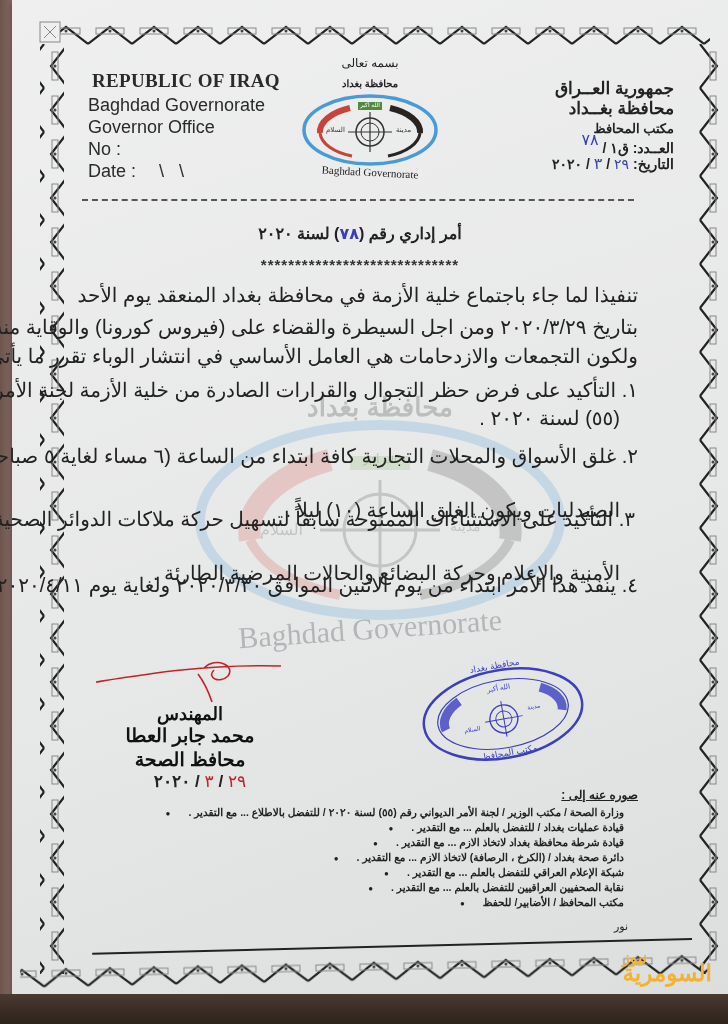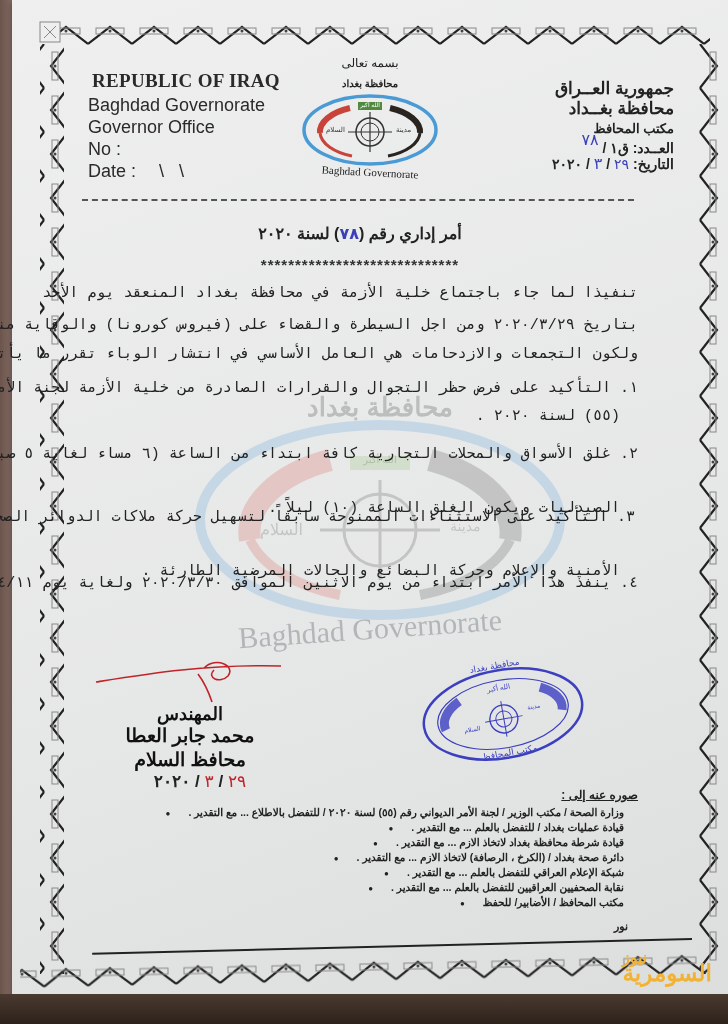--- a/index.html
+++ b/index.html
@@ -11,21 +11,21 @@
   .border-svg{position:absolute;left:0;top:0;width:728px;height:1024px;pointer-events:none;}
   .abs{position:absolute;}
   .rtl{direction:rtl;text-align:right;}
   .en-title{font-family:"Liberation Serif",serif;font-weight:bold;font-size:19px;letter-spacing:0.3px;color:#2a2a2a;left:92px;top:70px;}
   .en-line{font-family:"Liberation Sans",sans-serif;font-size:18px;color:#2a2a2a;left:88px;}
   .ar-head{font-size:16px;font-weight:bold;color:#222;}
   .blue-ink{color:#3a3fb8;font-family:"DejaVu Sans",sans-serif;}
   .dashed{position:absolute;left:82px;top:199px;width:552px;border-top:2px dashed #555;}
   .order-title{left:150px;top:224px;width:420px;text-align:center;font-size:16px;font-weight:bold;color:#222;direction:rtl;}
   .stars{left:150px;top:256px;width:420px;text-align:center;font-size:15px;letter-spacing:1px;color:#333;font-weight:bold;}
-  .body-line{font-size:15px;color:#222;direction:rtl;text-align:right;white-space:nowrap;font-family:Liberation Mono, monospace;}
+  .body-line{font-size:20px;color:#222;direction:rtl;text-align:right;white-space:nowrap;}
   .sig{font-weight:bold;color:#111;text-align:center;direction:rtl;font-size:19px;}
   .cc-head{font-size:12px;font-weight:bold;color:#222;direction:rtl;}
   .cc-item{font-size:10.5px;font-weight:bold;color:#222;direction:rtl;white-space:nowrap;}
   .cc-item::after{content:"●";font-size:8px;margin-right:18px;}
   .watermark-text{font-family:"Liberation Serif",serif;font-size:30px;color:#8a8f94;opacity:.55;transform:rotate(-4deg);}
   .footer-rule{position:absolute;height:2px;background:#222;}
   .news-logo{position:absolute;right:14px;top:948px;width:92px;height:48px;}
 </style>
 </head>
 <body>
@@ -144,21 +144,21 @@
 <div class="abs body-line" style="right:108px;top:475px;margin-top:23px;">الصيدليات ويكون الغلق الساعة (١٠) ليلاً .</div>
 <div class="abs body-line" style="right:93px;top:507px;text-align:right;">٣. التأكيد على الاستثناءات الممنوحة سابقاً لتسهيل حركة ملاكات الدوائر الصحية والأجهزة</div>
 <div class="abs body-line" style="right:108px;top:537px;margin-top:24px;">الأمنية والإعلام وحركة البضائع والحالات المرضية الطارئة .</div>
 <div class="abs body-line" style="right:90px;top:573px;">٤. ينفذ هذا الأمر ابتداء من يوم الاثنين الموافق ٢٠٢٠/٣/٣٠ ولغاية يوم ٢٠٢٠/٤/١١ .</div>
 
 <svg class="abs" style="left:86px;top:656px;" width="200" height="50" viewBox="0 0 200 50">
   <path d="M10,26 C60,18 120,8 195,10 M118,12 C130,0 150,10 142,20 C134,28 120,22 128,14 M112,18 C118,26 122,34 126,46" fill="none" stroke="#c0242a" stroke-width="1.6"></path>
 </svg>
 <div class="abs sig" style="left:130px;top:703px;width:120px;font-size:18px;">المهندس</div>
 <div class="abs sig" style="left:115px;top:724px;width:150px;">محمد جابر العطا</div>
-<div class="abs sig" style="left:115px;top:748px;width:150px;">محافظ السلام</div>
+<div class="abs sig" style="left:115px;top:748px;width:150px;">محافظ الصحة</div>
 <div class="abs" style="left:140px;top:771px;width:120px;text-align:center;direction:rtl;font-size:17px;font-weight:bold;color:#222;">
   <span style="color:#c0242a;font-weight:normal;">٢٩</span>
   <span>/</span>
   <span style="color:#c0242a;font-weight:normal;">٣</span>
   <span>/ ٢٠٢٠</span>
 </div>
 
 <div class="abs" style="left:418px;top:664px;width:170px;height:100px;transform:rotate(-10deg);">
   <svg width="170" height="100" viewBox="0 0 170 100">
     <ellipse cx="85" cy="50" rx="80" ry="44" fill="none" stroke="#3b3fc0" stroke-width="2.5"></ellipse>
@@ -180,18 +180,18 @@
 <div class="abs cc-head" style="right:90px;top:788px;text-decoration:underline;">صوره عنه إلى :</div>
 <div class="abs cc-item" style="right:104px;top:806px;">وزارة الصحة / مكتب الوزير / لجنة الأمر الديواني رقم (٥٥) لسنة ٢٠٢٠ / للتفضل بالاطلاع ... مع التقدير .</div>
 <div class="abs cc-item" style="right:104px;top:821px;">قيادة عمليات بغداد / للتفضل بالعلم ... مع التقدير .</div>
 <div class="abs cc-item" style="right:104px;top:836px;">قيادة شرطة محافظة بغداد لاتخاذ الازم ... مع التقدير .</div>
 <div class="abs cc-item" style="right:104px;top:851px;">دائرة صحة بغداد / (الكرخ ، الرصافة) لاتخاذ الازم ... مع التقدير .</div>
 <div class="abs cc-item" style="right:104px;top:866px;">شبكة الإعلام العراقي للتفضل بالعلم ... مع التقدير .</div>
 <div class="abs cc-item" style="right:104px;top:881px;">نقابة الصحفيين العراقيين للتفضل بالعلم ... مع التقدير .</div>
 <div class="abs cc-item" style="right:104px;top:896px;">مكتب المحافظ / الأضابير/ للحفظ</div>
 
 <div class="footer-rule" style="left:92px;top:938px;width:600px;transform:rotate(-1.4deg);transform-origin:right center;"></div>
-<div class="abs" style="right:100px;top:920px;font-size:11px;font-weight:bold;color:#222;direction:rtl;">نور</div>
+<div class="abs" style="right:100px;top:920px;font-size:11px;font-weight:normal;color:#222;direction:rtl;">نور</div>
 
 <div class="news-logo">
   <div class="abs" style="left:0;top:0;font-size:16px;font-weight:bold;color:#f2b233;direction:rtl;">نيوز</div>
   <div class="abs" style="left:-10px;top:12px;width:100px;text-align:right;font-size:23px;font-weight:bold;color:#f2b233;direction:rtl;letter-spacing:-1px;">السومرية</div>
 </div>
 
 </body></html>

